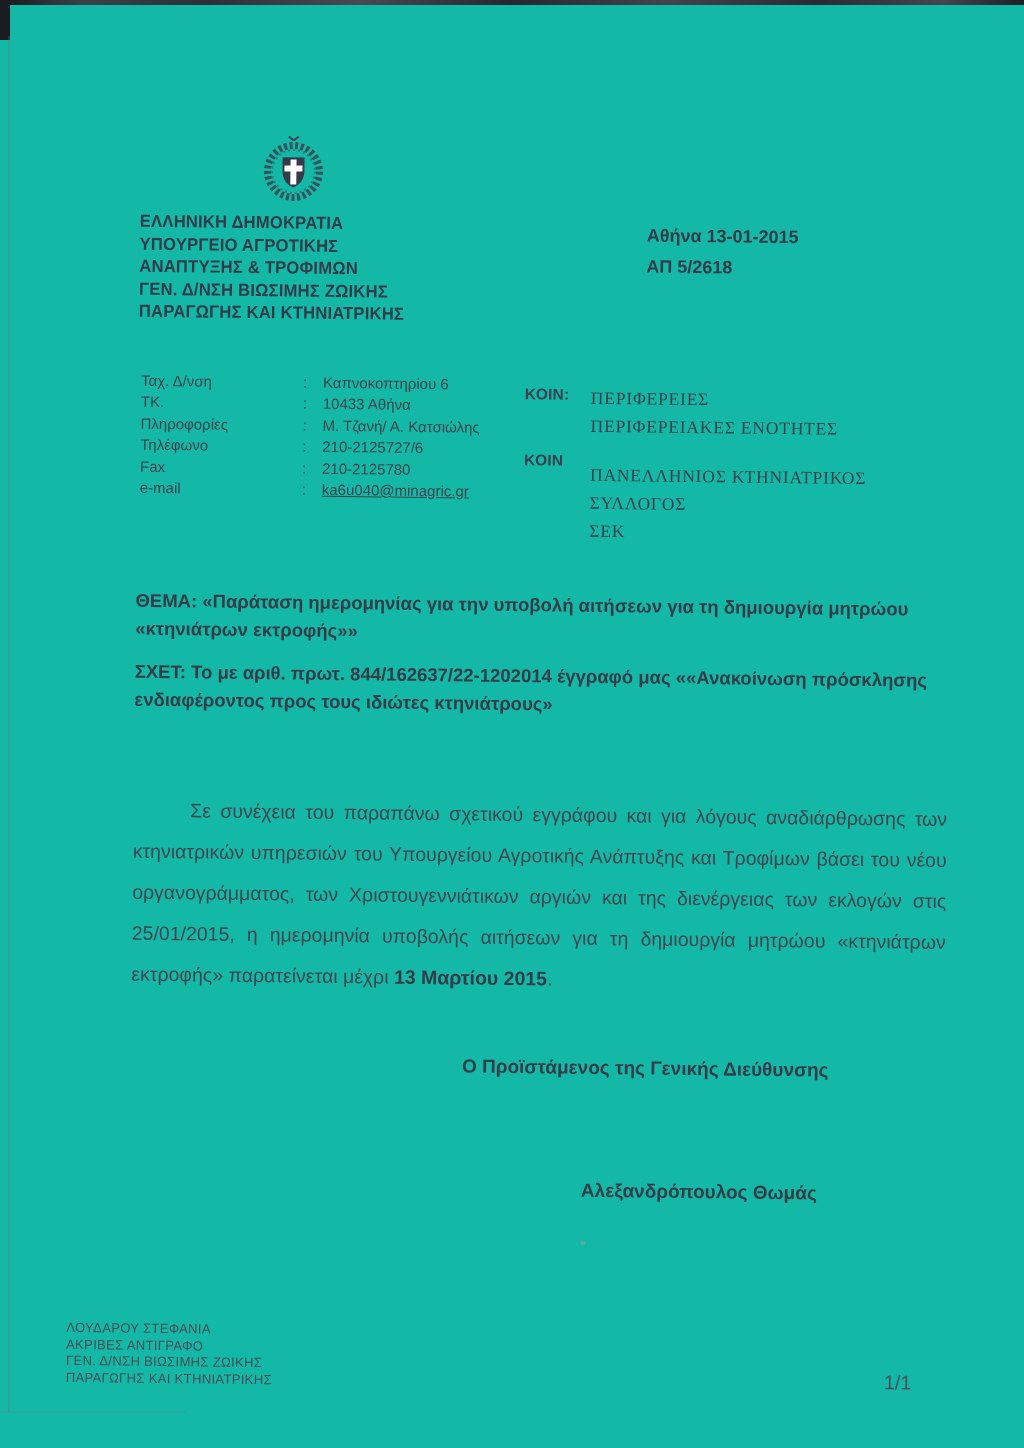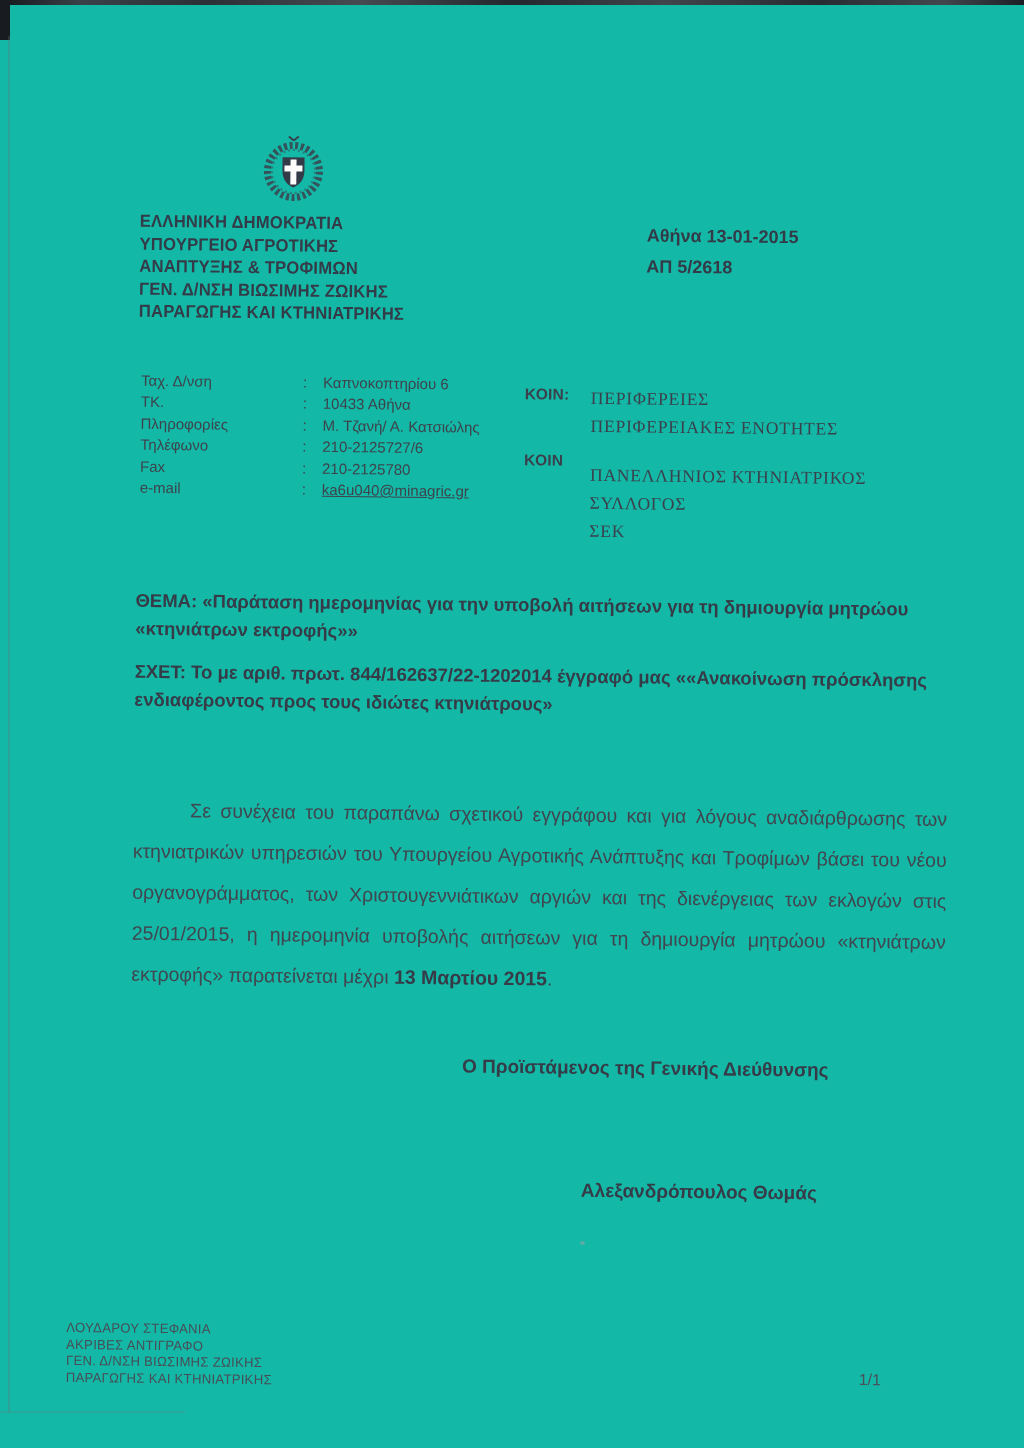--- a/index.html
+++ b/index.html
@@ -72,21 +72,21 @@
   .sig-name {
     position:absolute; left:535px; top:1179px; width:340px; text-align:center;
     font-weight:700; font-size:19px; color:#353c48; white-space:nowrap;
   }
 
   .footer-block {
     position:absolute; left:74px; top:1325px;
     font-size:13.5px; line-height:16.6px; letter-spacing:.3px; color:#474d56;
     transform:scaleX(.97); transform-origin:left top; white-space:nowrap;
   }
-  .page-number { position:absolute; left:867px; top:1367px; font-size:16px; color:#4a505a; }
+  .page-number { position:absolute; left:892px; top:1367px; font-size:20px; color:#4a505a; }
 </style>
 </head>
 <body>
 
 <div class="page">
 
   <div class="scan-top-strip"></div>
   <div class="scan-corner-mark"></div>
   <div class="scan-edge-line"></div>
   <div class="scan-bottom-line"></div>

